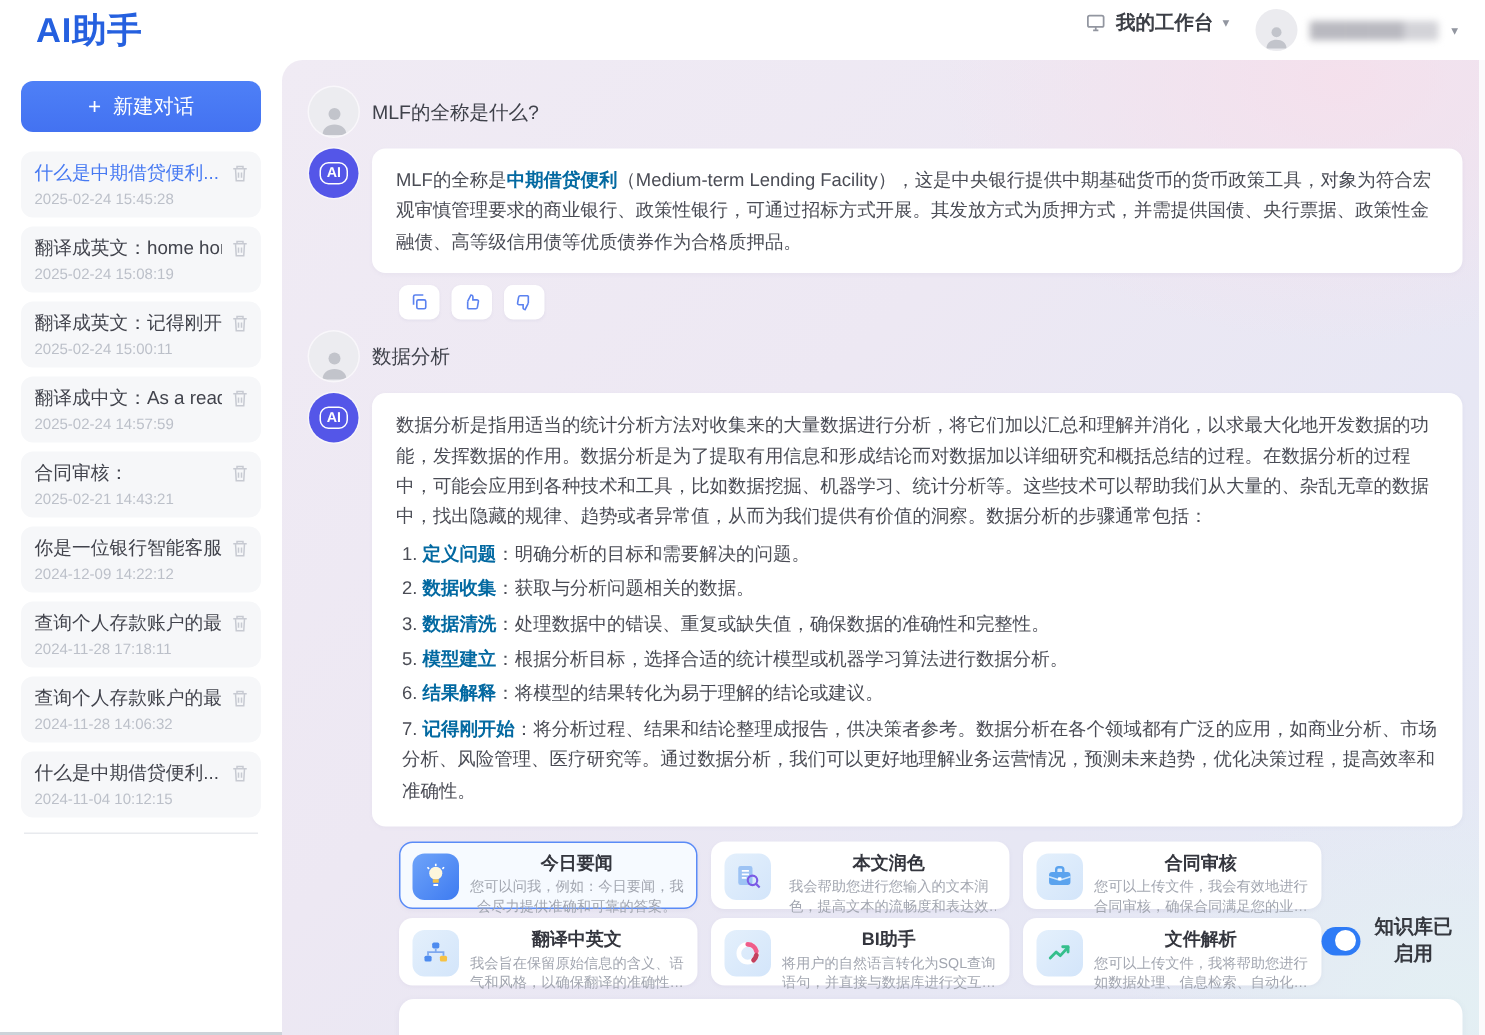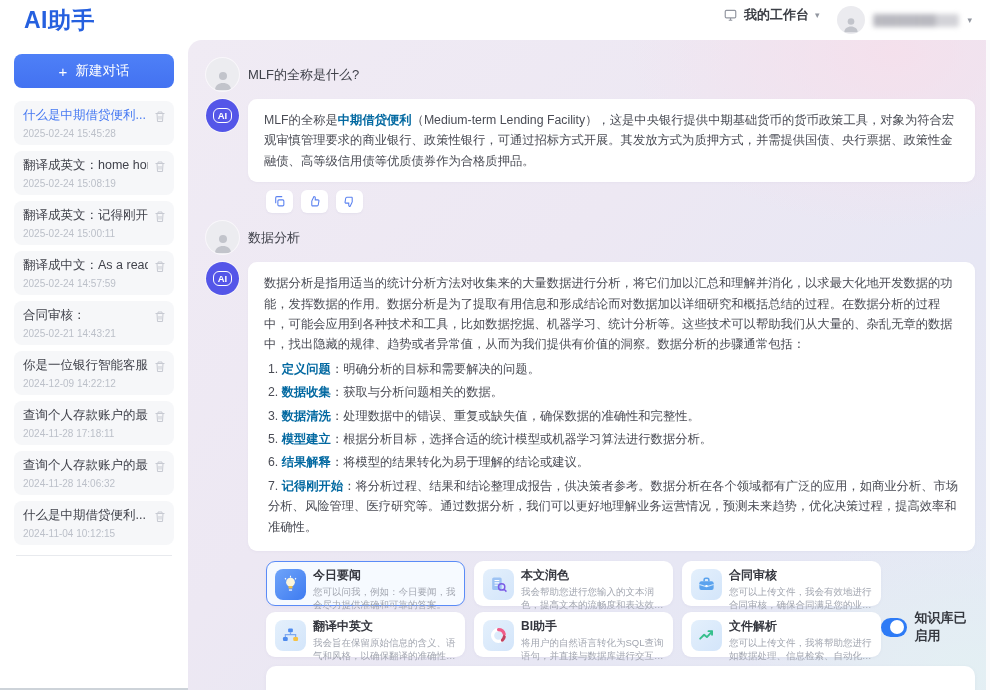--- a/index.html
+++ b/index.html
@@ -56,21 +56,21 @@
   .ai-card b { color:#0369a1; }
   .steps { margin:4px 0 0 0; list-style:none; }
   .steps li { margin:3px 0; padding-left:4px; }
   .step-num { color:#4A4C55; }
   .actions { display:flex; gap:8px; margin:8px 0 4px 60px; }
   .act-btn { width:27px; height:23px; background:#fff; border:none; border-radius:6px; cursor:pointer;
     display:flex; align-items:center; justify-content:center; color:#5B82F0; box-shadow:0 1px 2px rgba(120,110,160,.08); }
   .act-btn svg { width:13px; height:13px; }
 
   
-  .cards-zone { display:flex; margin:10px 0 0 60px; }
+  .cards-zone { display:flex; margin:10px 0 0 60px;text-align:center; }
   .cards-grid { display:grid; grid-template-columns:repeat(3,199px); gap:6px 9px; }
   .fcard { background:#fff; border:1px solid rgba(255,255,255,.8); border-radius:9px; padding:6px 8px; height:45px;
     display:flex; gap:7px; cursor:pointer; box-shadow:0 1px 3px rgba(120,110,160,.06); }
   .fcard.active { border:1px solid #5A8BF7; background:#F6FAFF; }
   .ftile { width:31px; height:31px; border-radius:8px; flex:0 0 31px; display:flex; align-items:center; justify-content:center; margin-top:1px; }
   .ftile svg { width:19px; height:19px; }
   .t-blue { background:linear-gradient(135deg,#6FA4F9,#3E7BF1); }
   .t-light { background:linear-gradient(135deg,#E4F0FC,#D3E5FA); }
   .f-title { font-size:12px; font-weight:700; color:#34363E; line-height:1.3; }
   .f-desc { font-size:9.5px; color:#A2A6B0; line-height:1.35; margin-top:2px;

